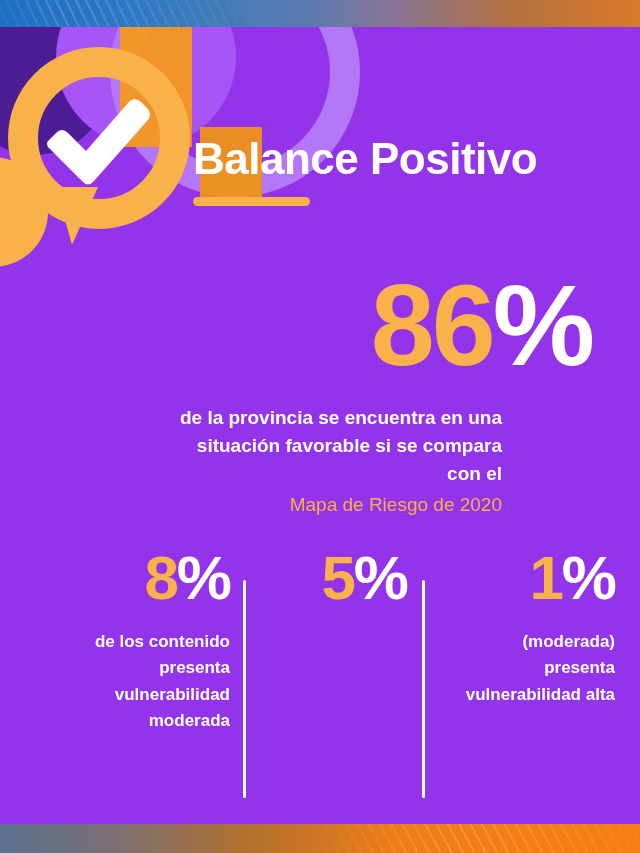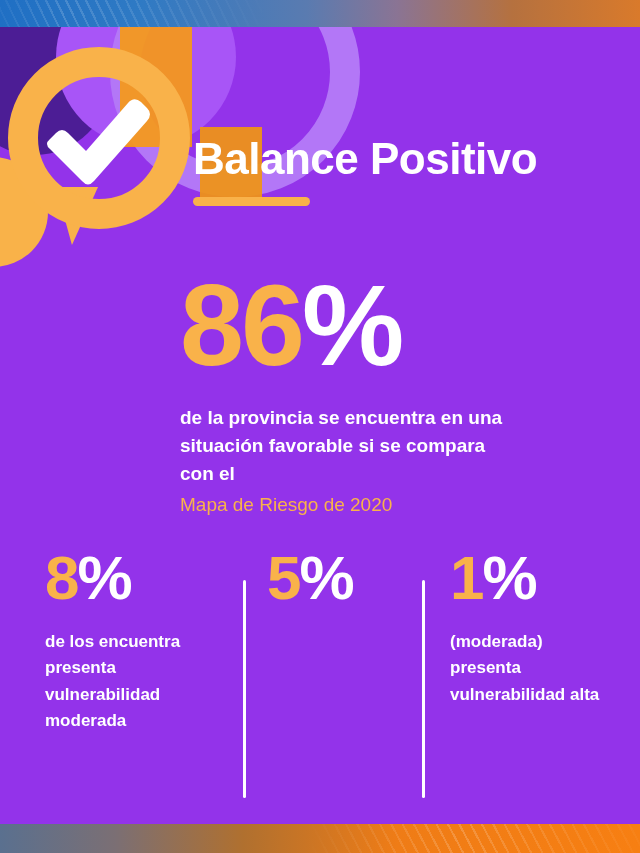--- a/index.html
+++ b/index.html
@@ -8,20 +8,21 @@
     background:#ffffff;
     font-family:"Liberation Sans", sans-serif;
     overflow:hidden;
   }
 
   #infographic {
     position:relative;
     width:640px; height:853px;
     background:#9333ea;
     overflow:hidden;
+    text-align:right;
   }
 
   
   .banner {
     position:absolute; left:0; width:640px;
     overflow:hidden;
   }
   #top-banner { top:0; height:27px;
     background:linear-gradient(90deg,#1f6fc4 0%, #2f7ac4 22%, #5a7bb0 48%, #8a7494 62%, #b5713f 80%, #d97a2b 100%);
   }
@@ -110,21 +111,21 @@
     font-size:44px; font-weight:bold; color:#ffffff;
     letter-spacing:-.5px; line-height:1;
   }
   #title-underline {
     margin-top:16px;
     width:117px; height:9px;
     background:#f9b24a; border-radius:5px;
   }
 
   
-  #hero { position:absolute; left:180px; top:244px; width:420px; }
+  #hero { position:absolute; left:172px; top:244px; width:420px; }
   #hero-value {
     font-size:115px; font-weight:bold; line-height:.95;
     letter-spacing:-3px;
   }
   #hero-number { color:#f9b24a; }
   #hero-unit { color:#ffffff; }
   #hero-desc {
     margin-top:24px;
     font-size:19px; font-weight:bold; color:#ffffff;
     line-height:1.48; max-width:330px;
@@ -207,21 +208,21 @@
 
     <div id="stats">
 
       <div class="divider" id="divider-0"></div>
       <div class="divider" id="divider-1"></div>
 
       <div class="stat-col" id="stat-col-0">
         <div class="stat-value">
           <span class="stat-number">8</span><span class="stat-unit">%</span>
         </div>
-        <div class="stat-desc">de los encuentra presenta vulnerabilidad moderada</div>
+        <div class="stat-desc">de los contenido presenta vulnerabilidad moderada</div>
       </div>
 
       <div class="stat-col" id="stat-col-1">
         <div class="stat-value">
           <span class="stat-number">5</span><span class="stat-unit">%</span>
         </div>
       </div>
 
       <div class="stat-col" id="stat-col-2">
         <div class="stat-value">

